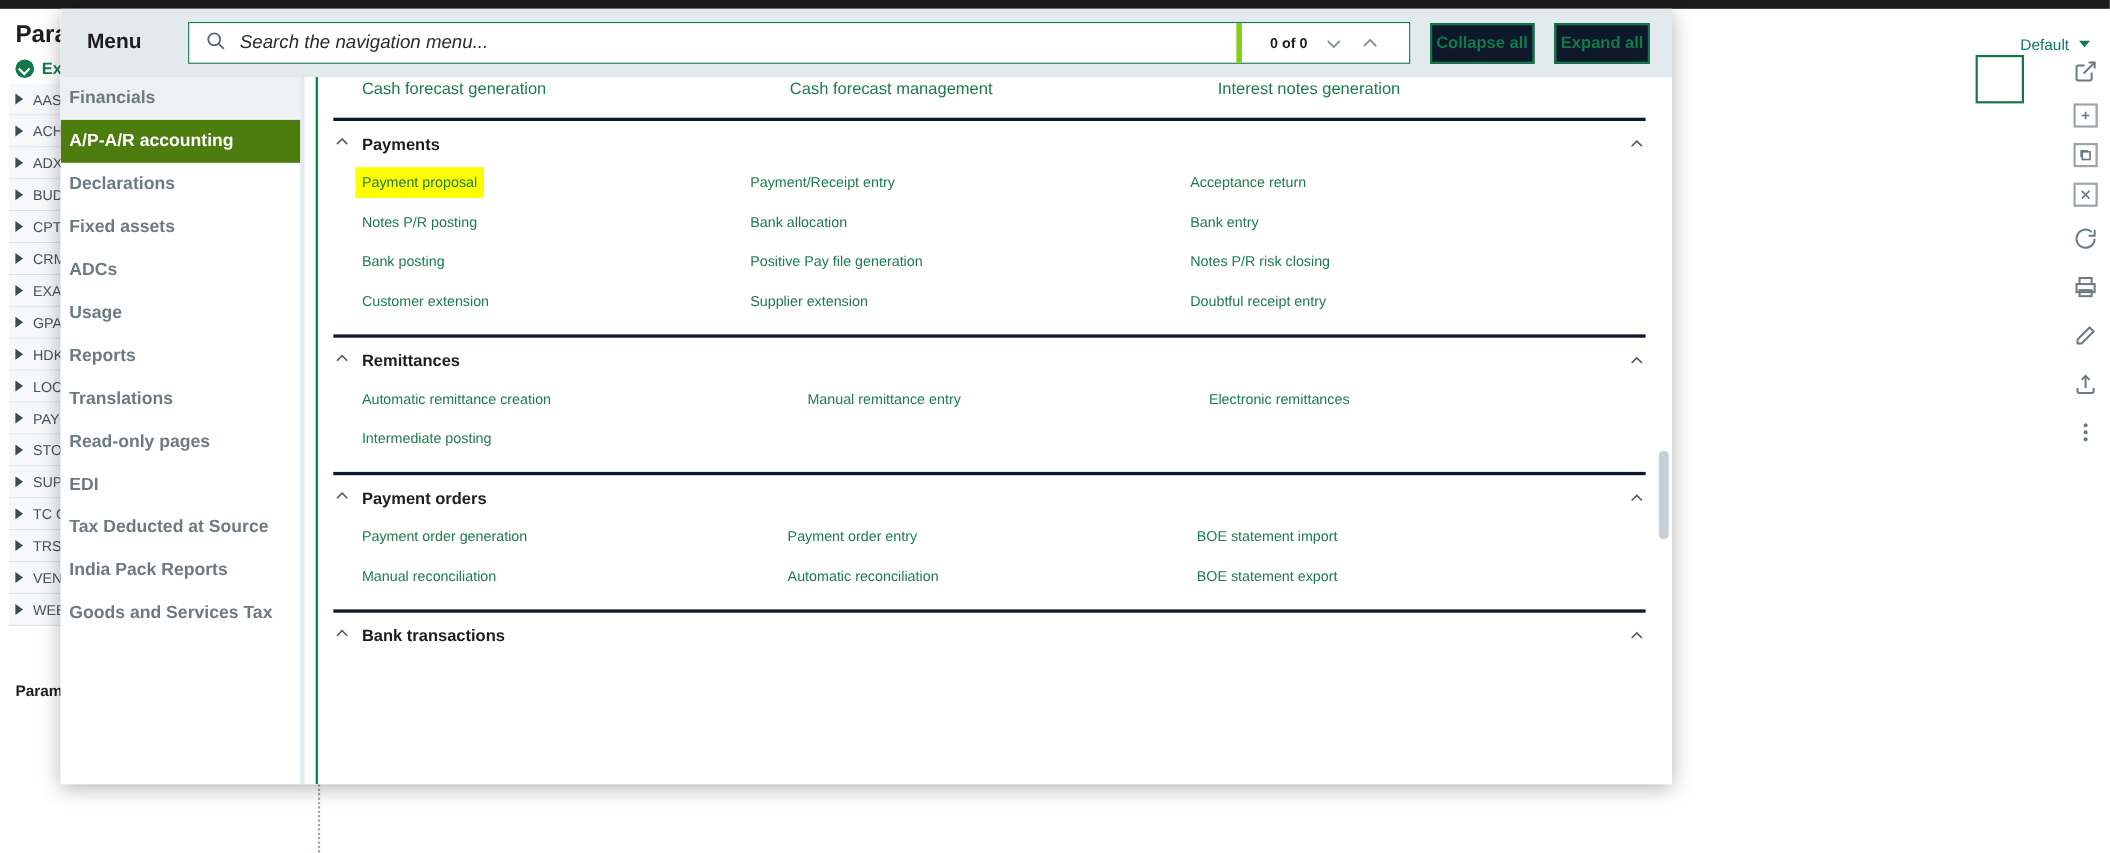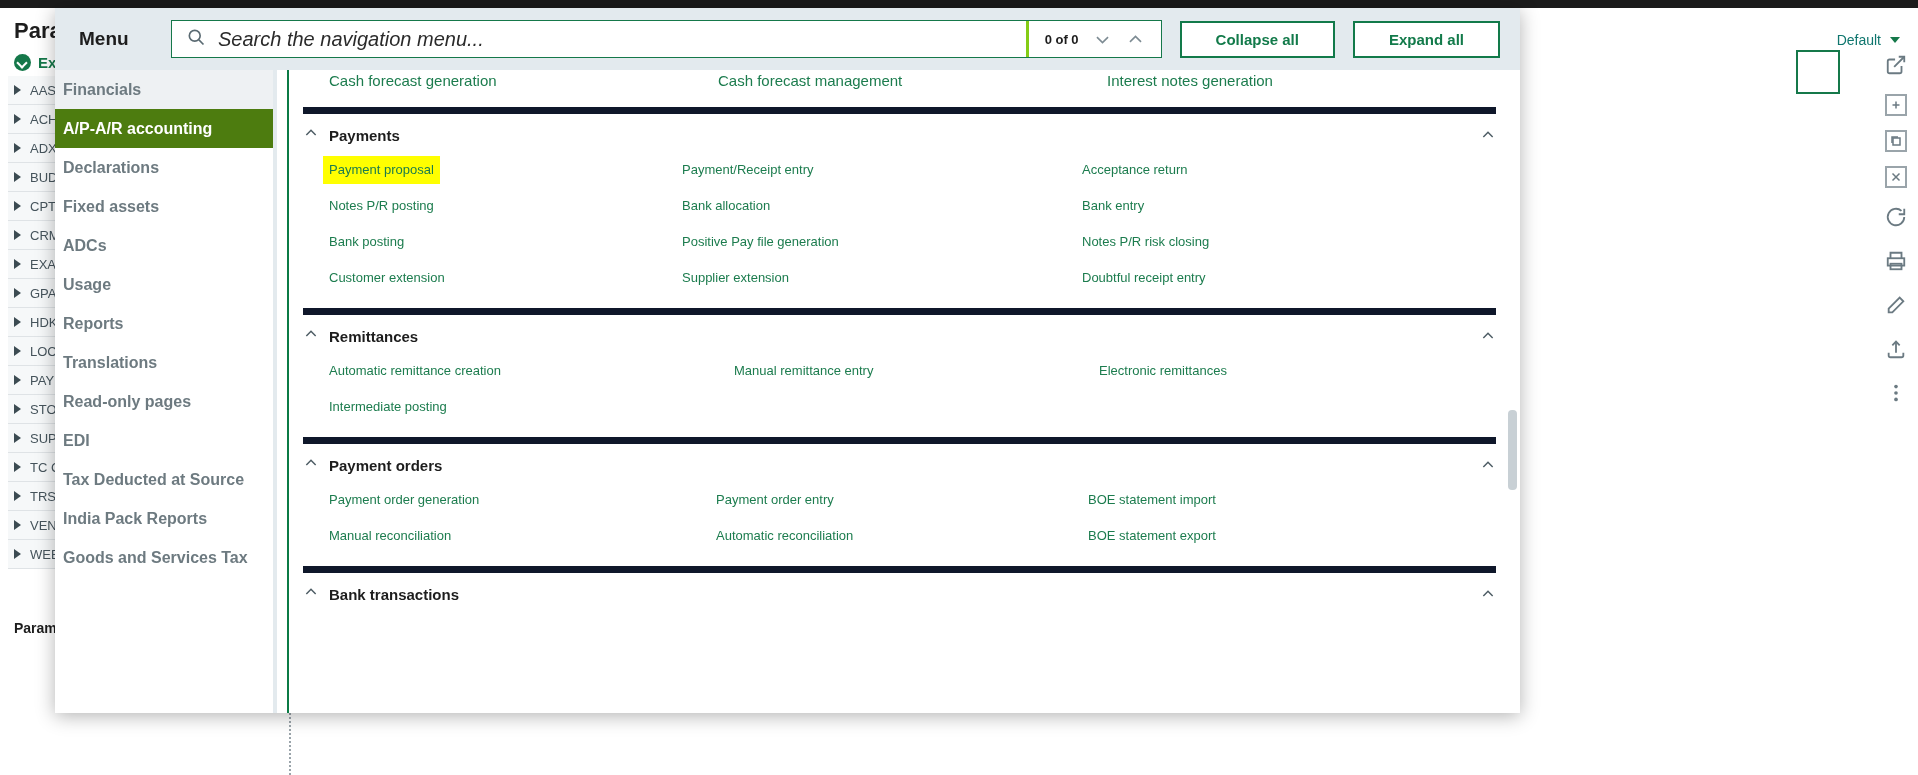--- a/index.html
+++ b/index.html
@@ -143,45 +143,45 @@
   }
   .search-field {
     flex: 1 1 auto;
     display: flex; align-items: center; gap: 12px;
     padding-left: 14px;
   }
   .search-field input {
     flex: 1 1 auto;
     border: 0; outline: 0;
     font-family: "Liberation Sans", sans-serif;
-    font-size: 20px; font-style: italic;
+    font-size: 17px; font-style: italic;
     color: #0369a1;
     background: transparent;
   }
   .search-field input::placeholder {
     color: #2b2b2b; font-style: italic; opacity: 1;
   }
   .search-counter {
     flex: 0 0 auto;
-    border-left: 3px solid #84cc16;
+    border-left: 5px solid #84cc16;
     display: flex; align-items: center; gap: 14px;
-    padding: 0 16px;
+    padding: 0 26px;
   }
   .search-counter .count {
     font-size: 13px; font-weight: bold; color: #1d1d1d;
     white-space: nowrap;
   }
   .chev {
     width: 19px; height: 19px; display: block; color: #7d8b93;
   }
 
   .hdr-btn {
     flex: 0 0 auto;
-    height: 37px; padding: 0 34px;
-    background: #ffffff;
+    height: 37px; padding: 0 4px;
+    background: #0f172a;
     border: 2px solid #127a4a;
     color: #127a4a;
     font-family: "Liberation Sans", sans-serif;
     font-size: 15px; font-weight: bold;
     white-space: nowrap;
     cursor: pointer;
   }
 
   .nav-body { flex: 1 1 auto; display: flex; min-height: 0; }
 
@@ -229,21 +229,21 @@
   }
 
   .cut-row {
     display: grid;
     grid-template-columns: 1fr 1fr 1fr;
     padding: 0 0 12px 26px;
     margin-top: -3px;
   }
   .cut-row .lnk { color: #1c7c4e; font-size: 15px; }
 
-  .sec { border-top: 7px solid #0f172a; }
+  .sec { border-top: 3px solid #0f172a; }
   .sec:first-of-type { border-top: 0; }
 
   .sec-head {
     display: flex; align-items: center;
     height: 42px;
     position: relative;
     cursor: pointer;
   }
   .sec-head .caret-up {
     width: 16px; height: 16px; color: #4d5c64; flex: 0 0 auto;

